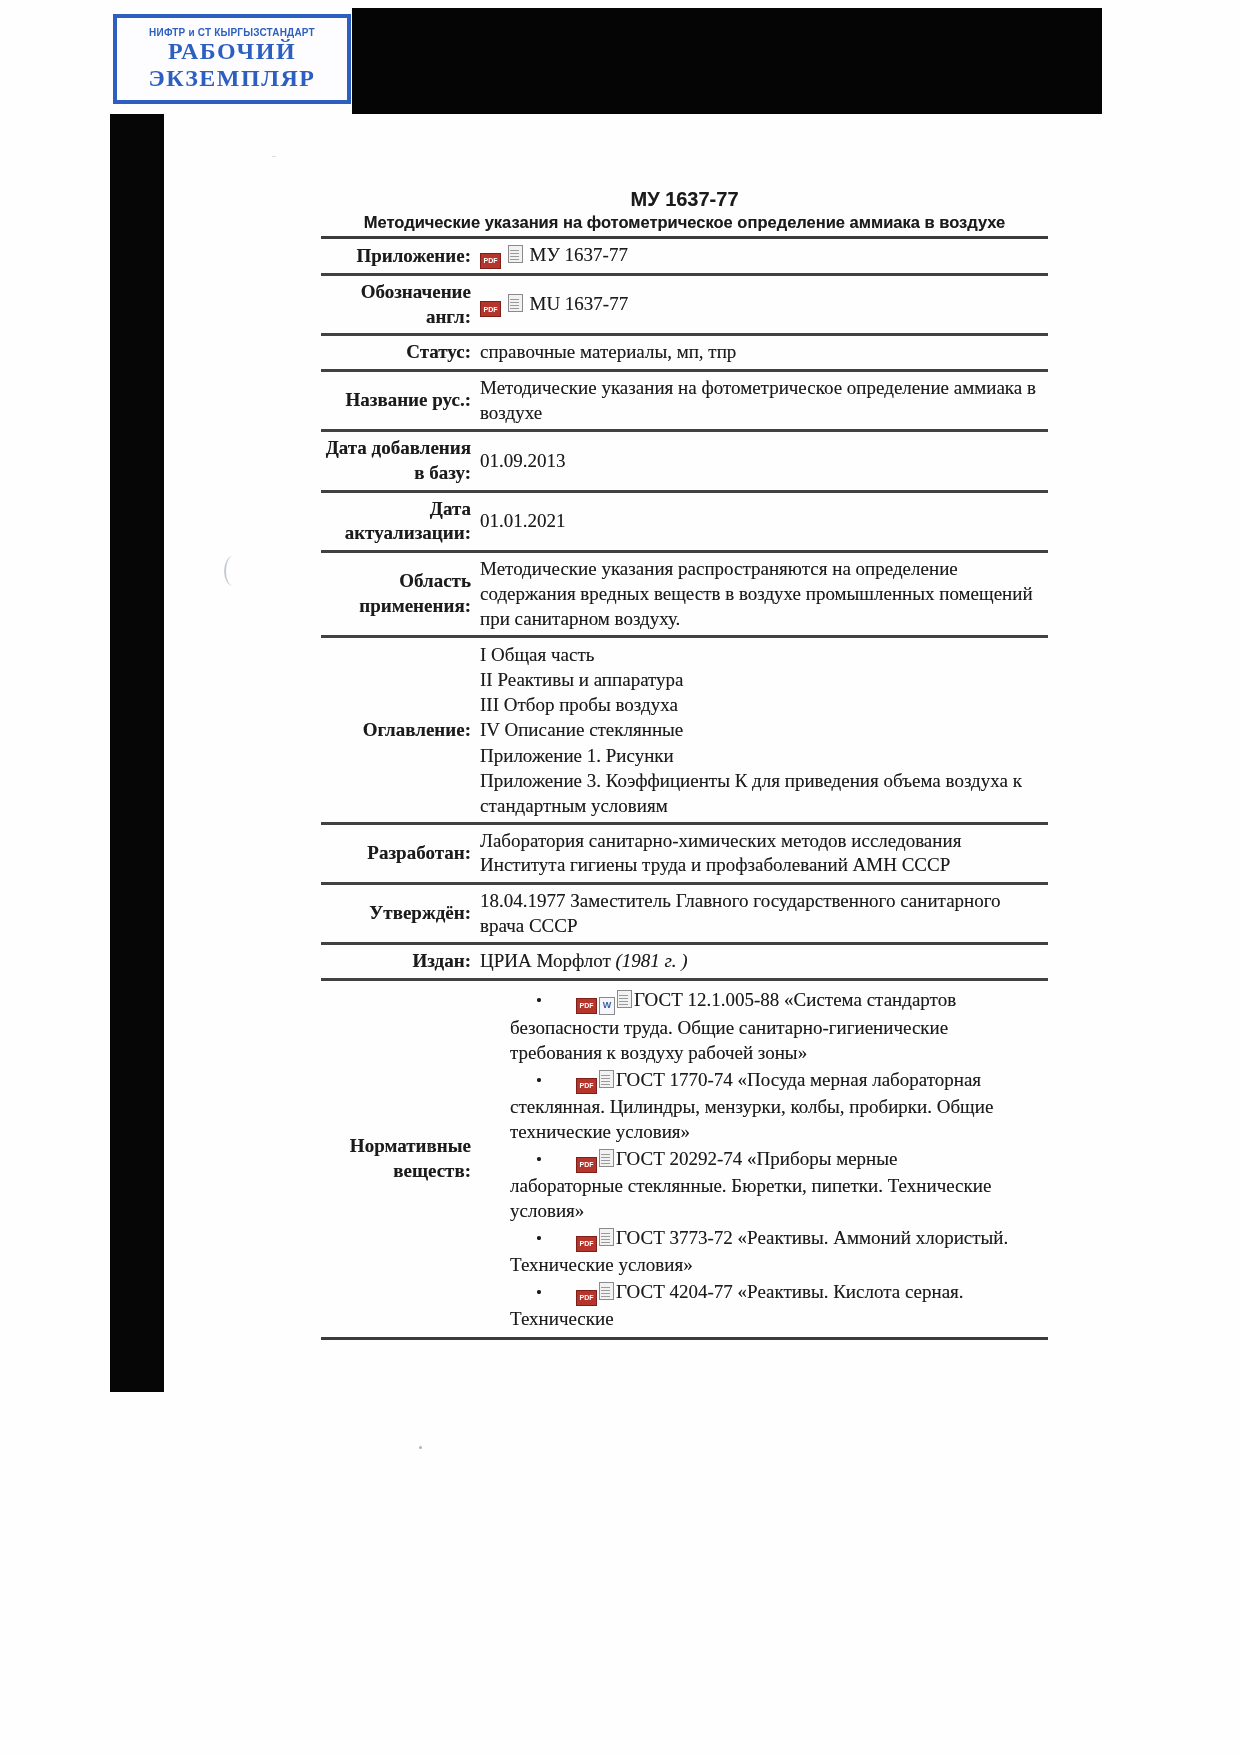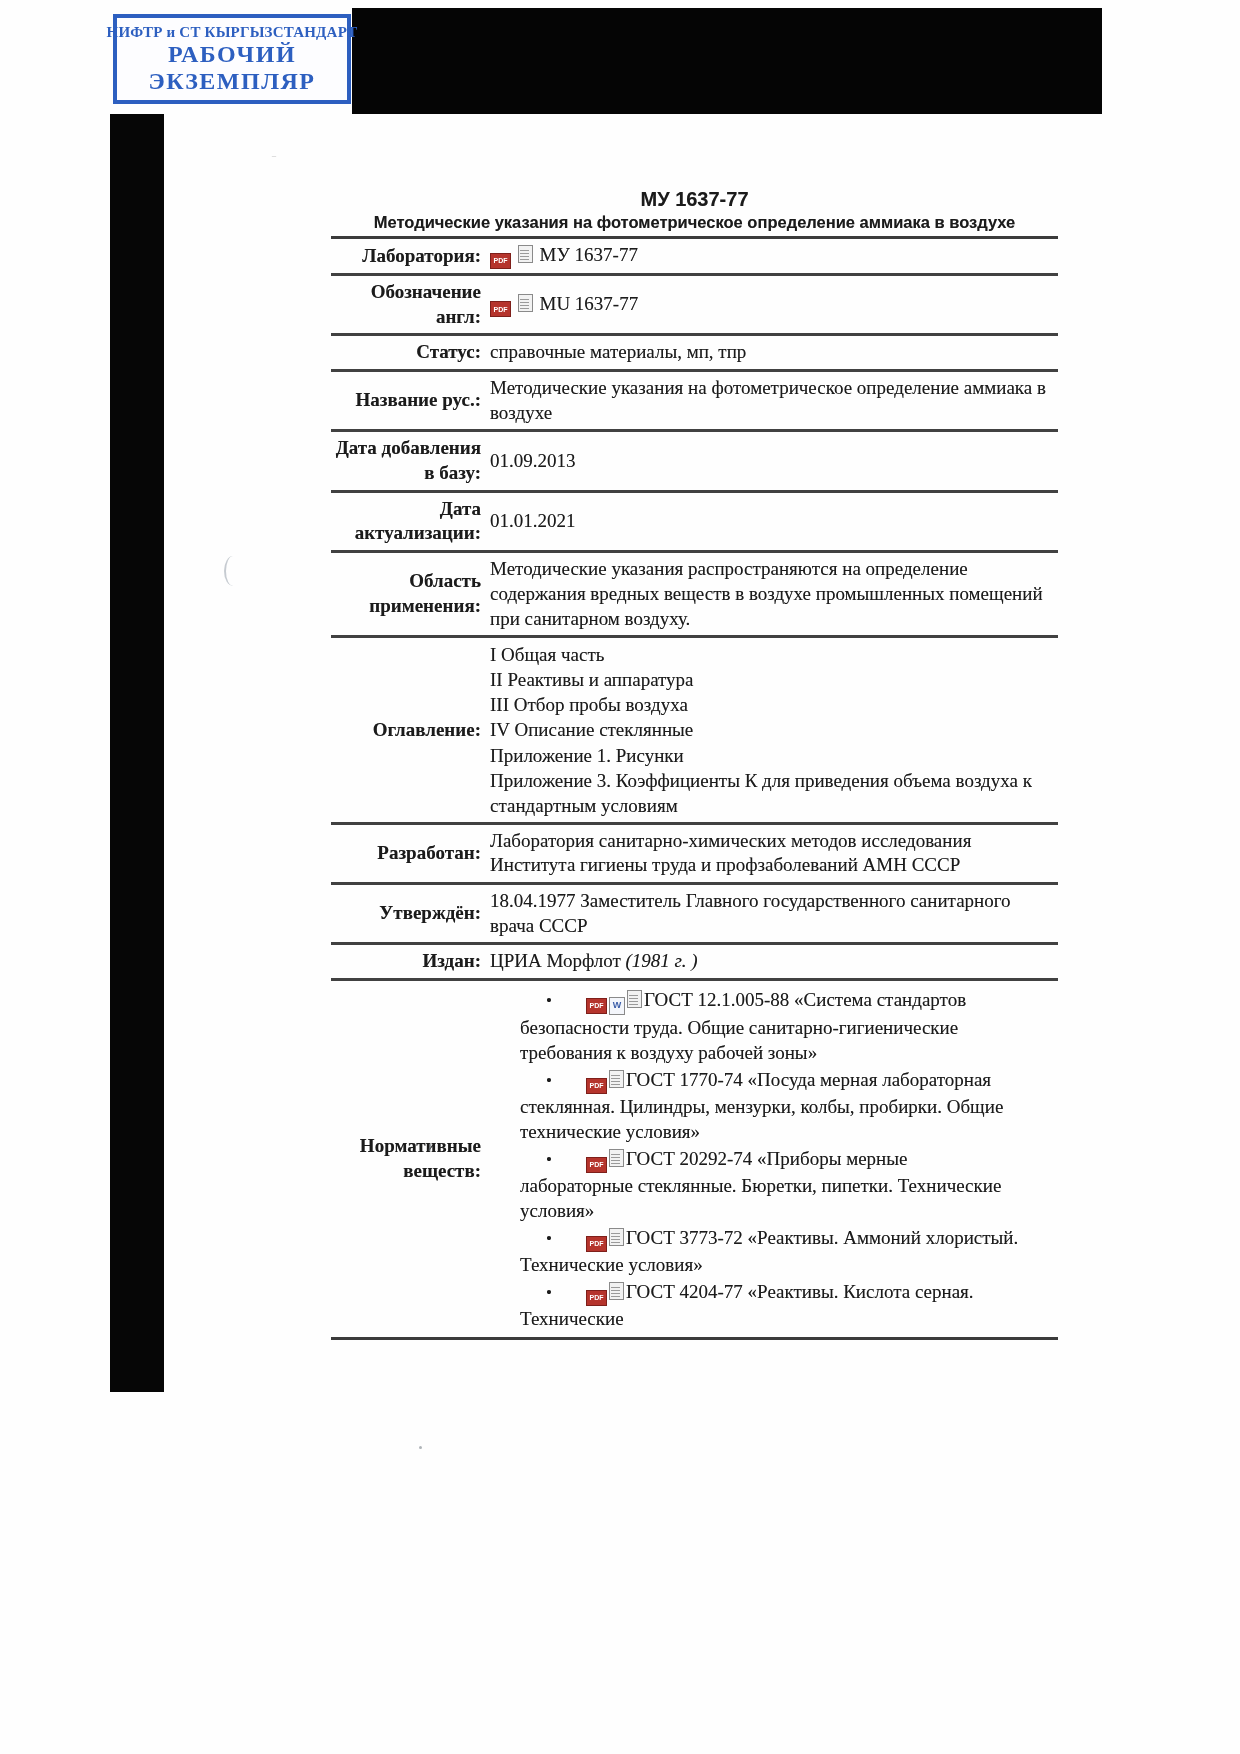--- a/index.html
+++ b/index.html
@@ -11,26 +11,26 @@
   .black-top{position:absolute;left:352px;top:8px;width:750px;height:106px;background:#050505;}
   .black-left{position:absolute;left:110px;top:114px;width:54px;height:1278px;background:#060606;}
 
   
   .stamp{
     position:absolute;left:113px;top:14px;width:238px;height:90px;
     border:4px solid #2d5fc0;background:#fdfdff;box-sizing:border-box;
     display:flex;flex-direction:column;align-items:center;justify-content:center;
     color:#2d5fc0;text-align:center;filter:blur(0.2px);
   }
-  .stamp-l1{font-family:Liberation Serif, serif;font-weight:bold;font-size:15px;letter-spacing:0.2px;white-space:nowrap;}
+  .stamp-l1{font-family:Liberation Sans, sans-serif;font-weight:bold;font-size:10px;letter-spacing:0.2px;white-space:nowrap;}
   .stamp-l2,.stamp-l3{font-family:"Liberation Serif",serif;font-weight:bold;font-size:24px;line-height:1.1;letter-spacing:1.5px;}
 
   
   .doc{
-    position:absolute;left:331px;top:188px;width:727px;
+    position:absolute;left:321px;top:188px;width:727px;
     font-size:19px;line-height:1.3;filter:blur(0.22px);
     text-shadow:0 0 0.5px rgba(0,0,0,0.4);
   }
   .doc-code{
     text-align:center;font-family:"Liberation Sans","DejaVu Sans",sans-serif;
     font-weight:bold;font-size:20px;line-height:1.1;
   }
   .doc-title{
     text-align:center;font-family:"Liberation Sans","DejaVu Sans",sans-serif;
     font-weight:bold;font-size:16.5px;padding:2px 0 3px 0;
@@ -92,21 +92,21 @@
     <div class="stamp-l1">НИФТР и СТ КЫРГЫЗСТАНДАРТ</div>
     <div class="stamp-l2">РАБОЧИЙ</div>
     <div class="stamp-l3">ЭКЗЕМПЛЯР</div>
   </div>
 
   <div class="doc">
     <div class="doc-code">МУ 1637-77</div>
     <div class="doc-title">Методические указания на фотометрическое определение аммиака в воздухе</div>
 
     <div class="row">
-      <div class="lbl">Лаборатория:</div>
+      <div class="lbl">Приложение:</div>
       <div class="val">
         <span class="ic ic-pdf">PDF</span>
         <span class="ic ic-doc"></span>
         <span>МУ 1637-77</span>
       </div>
     </div>
 
     <div class="row">
       <div class="lbl">Обозначение англ:</div>
       <div class="val">

